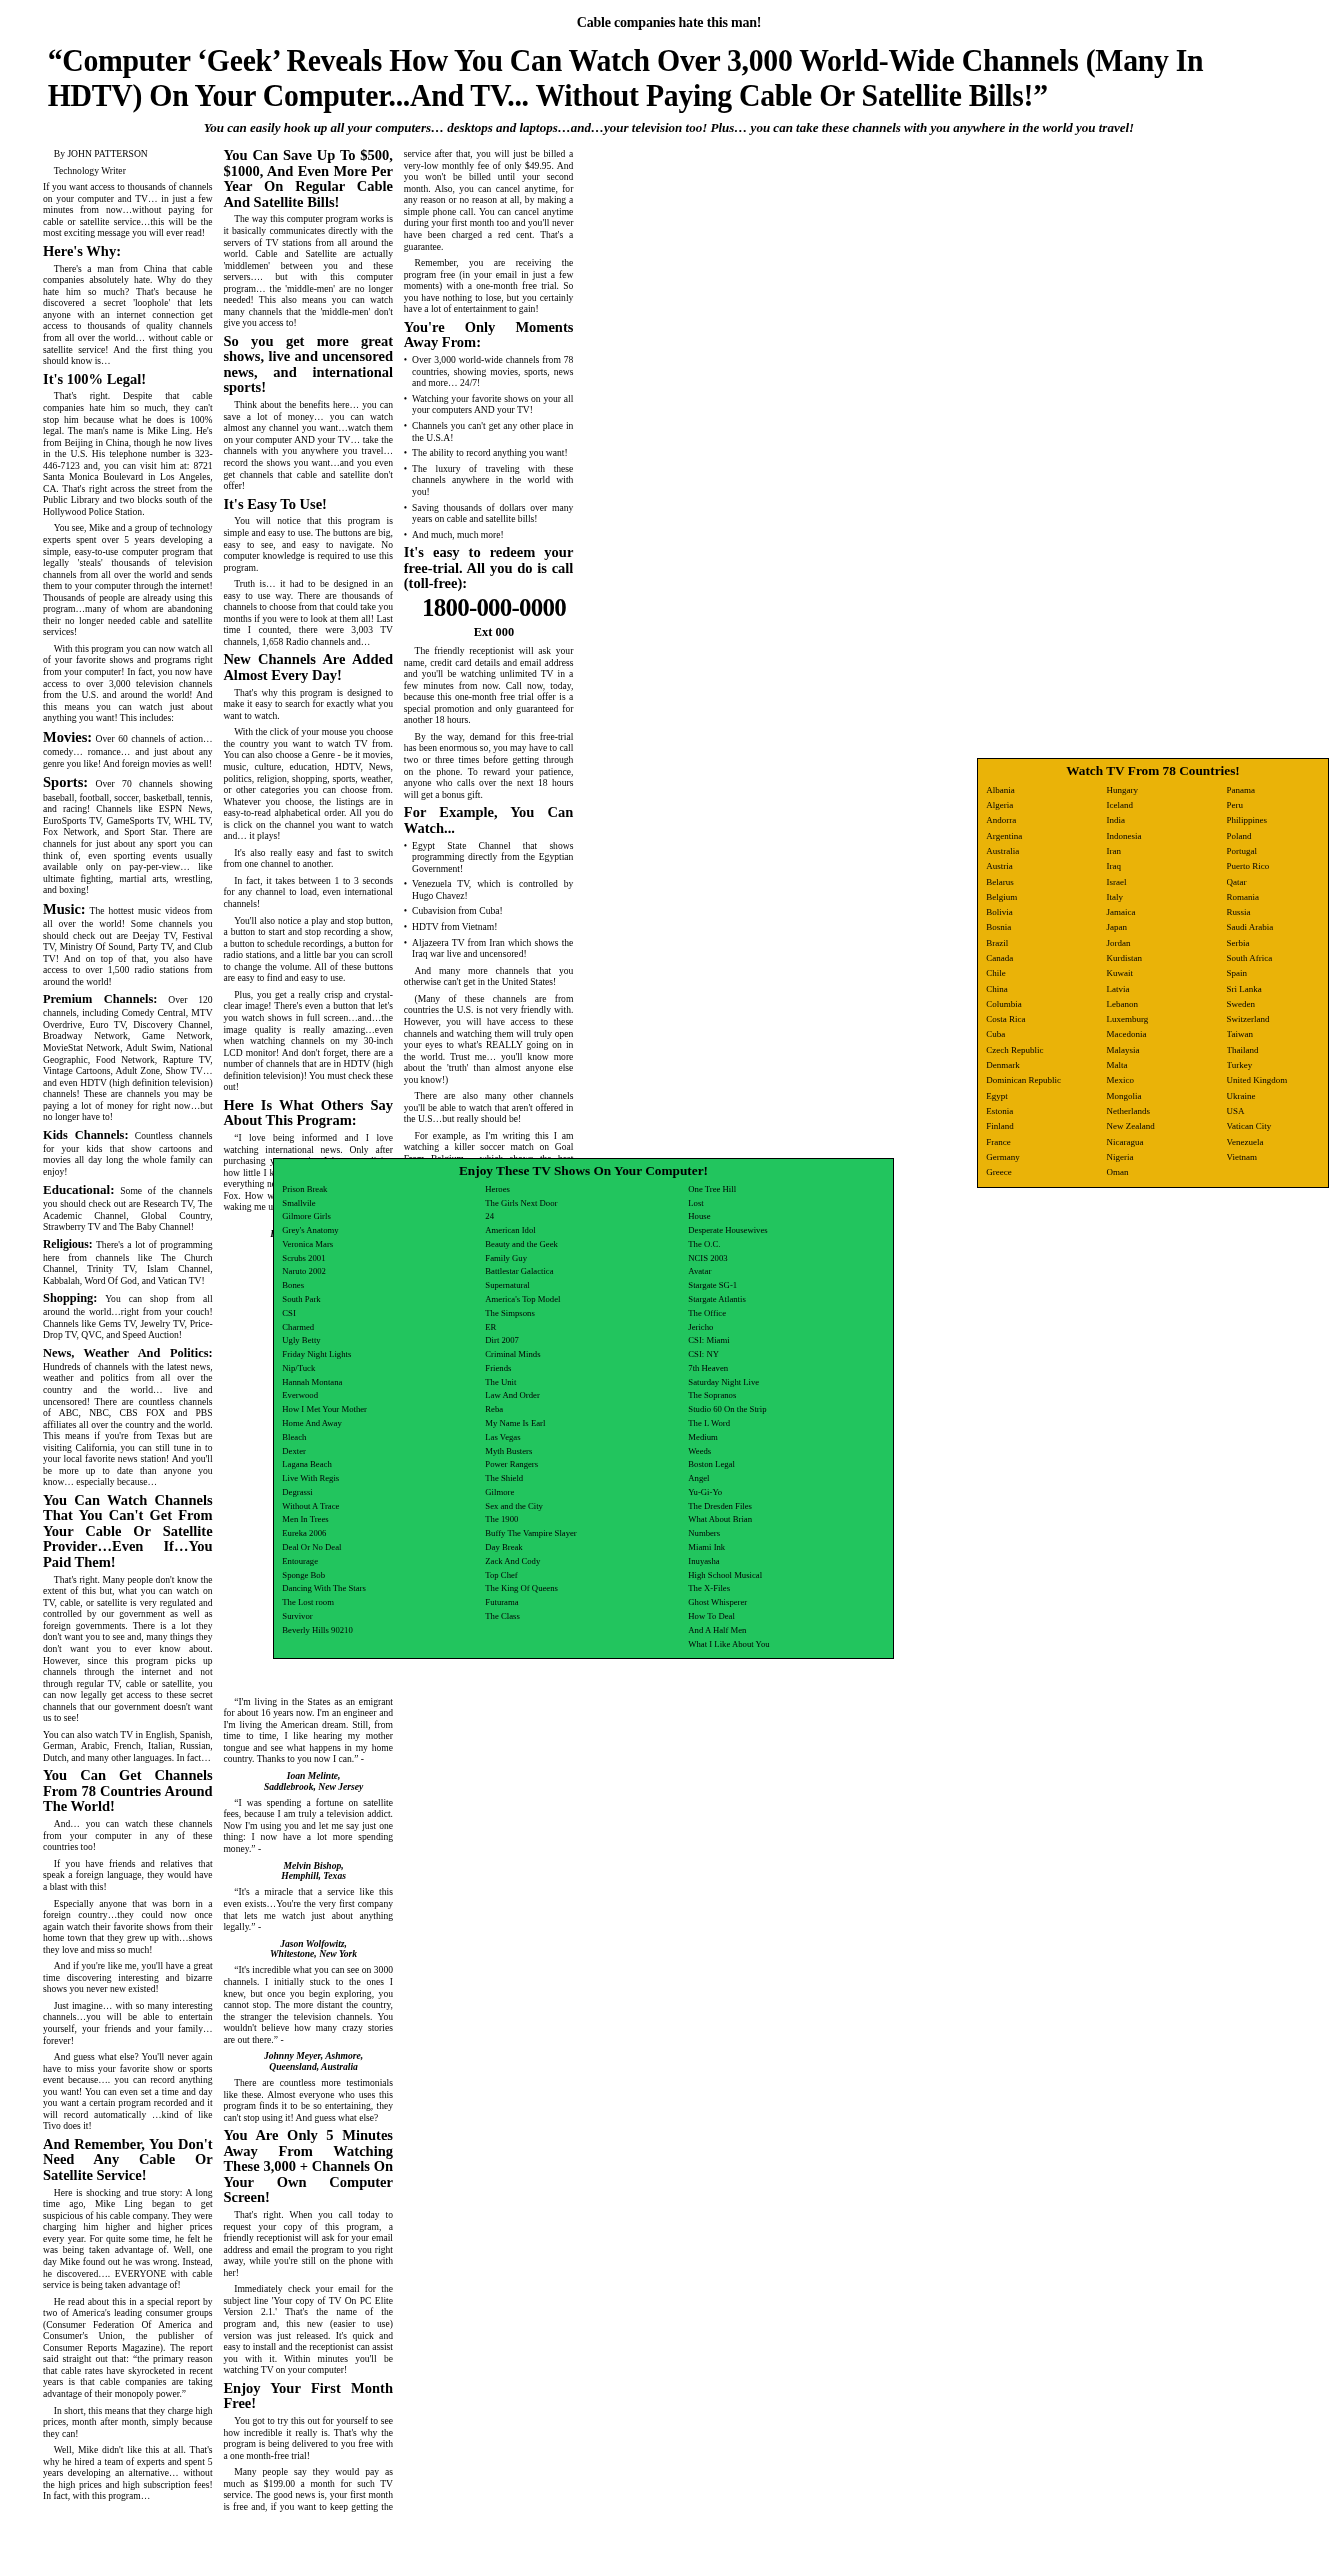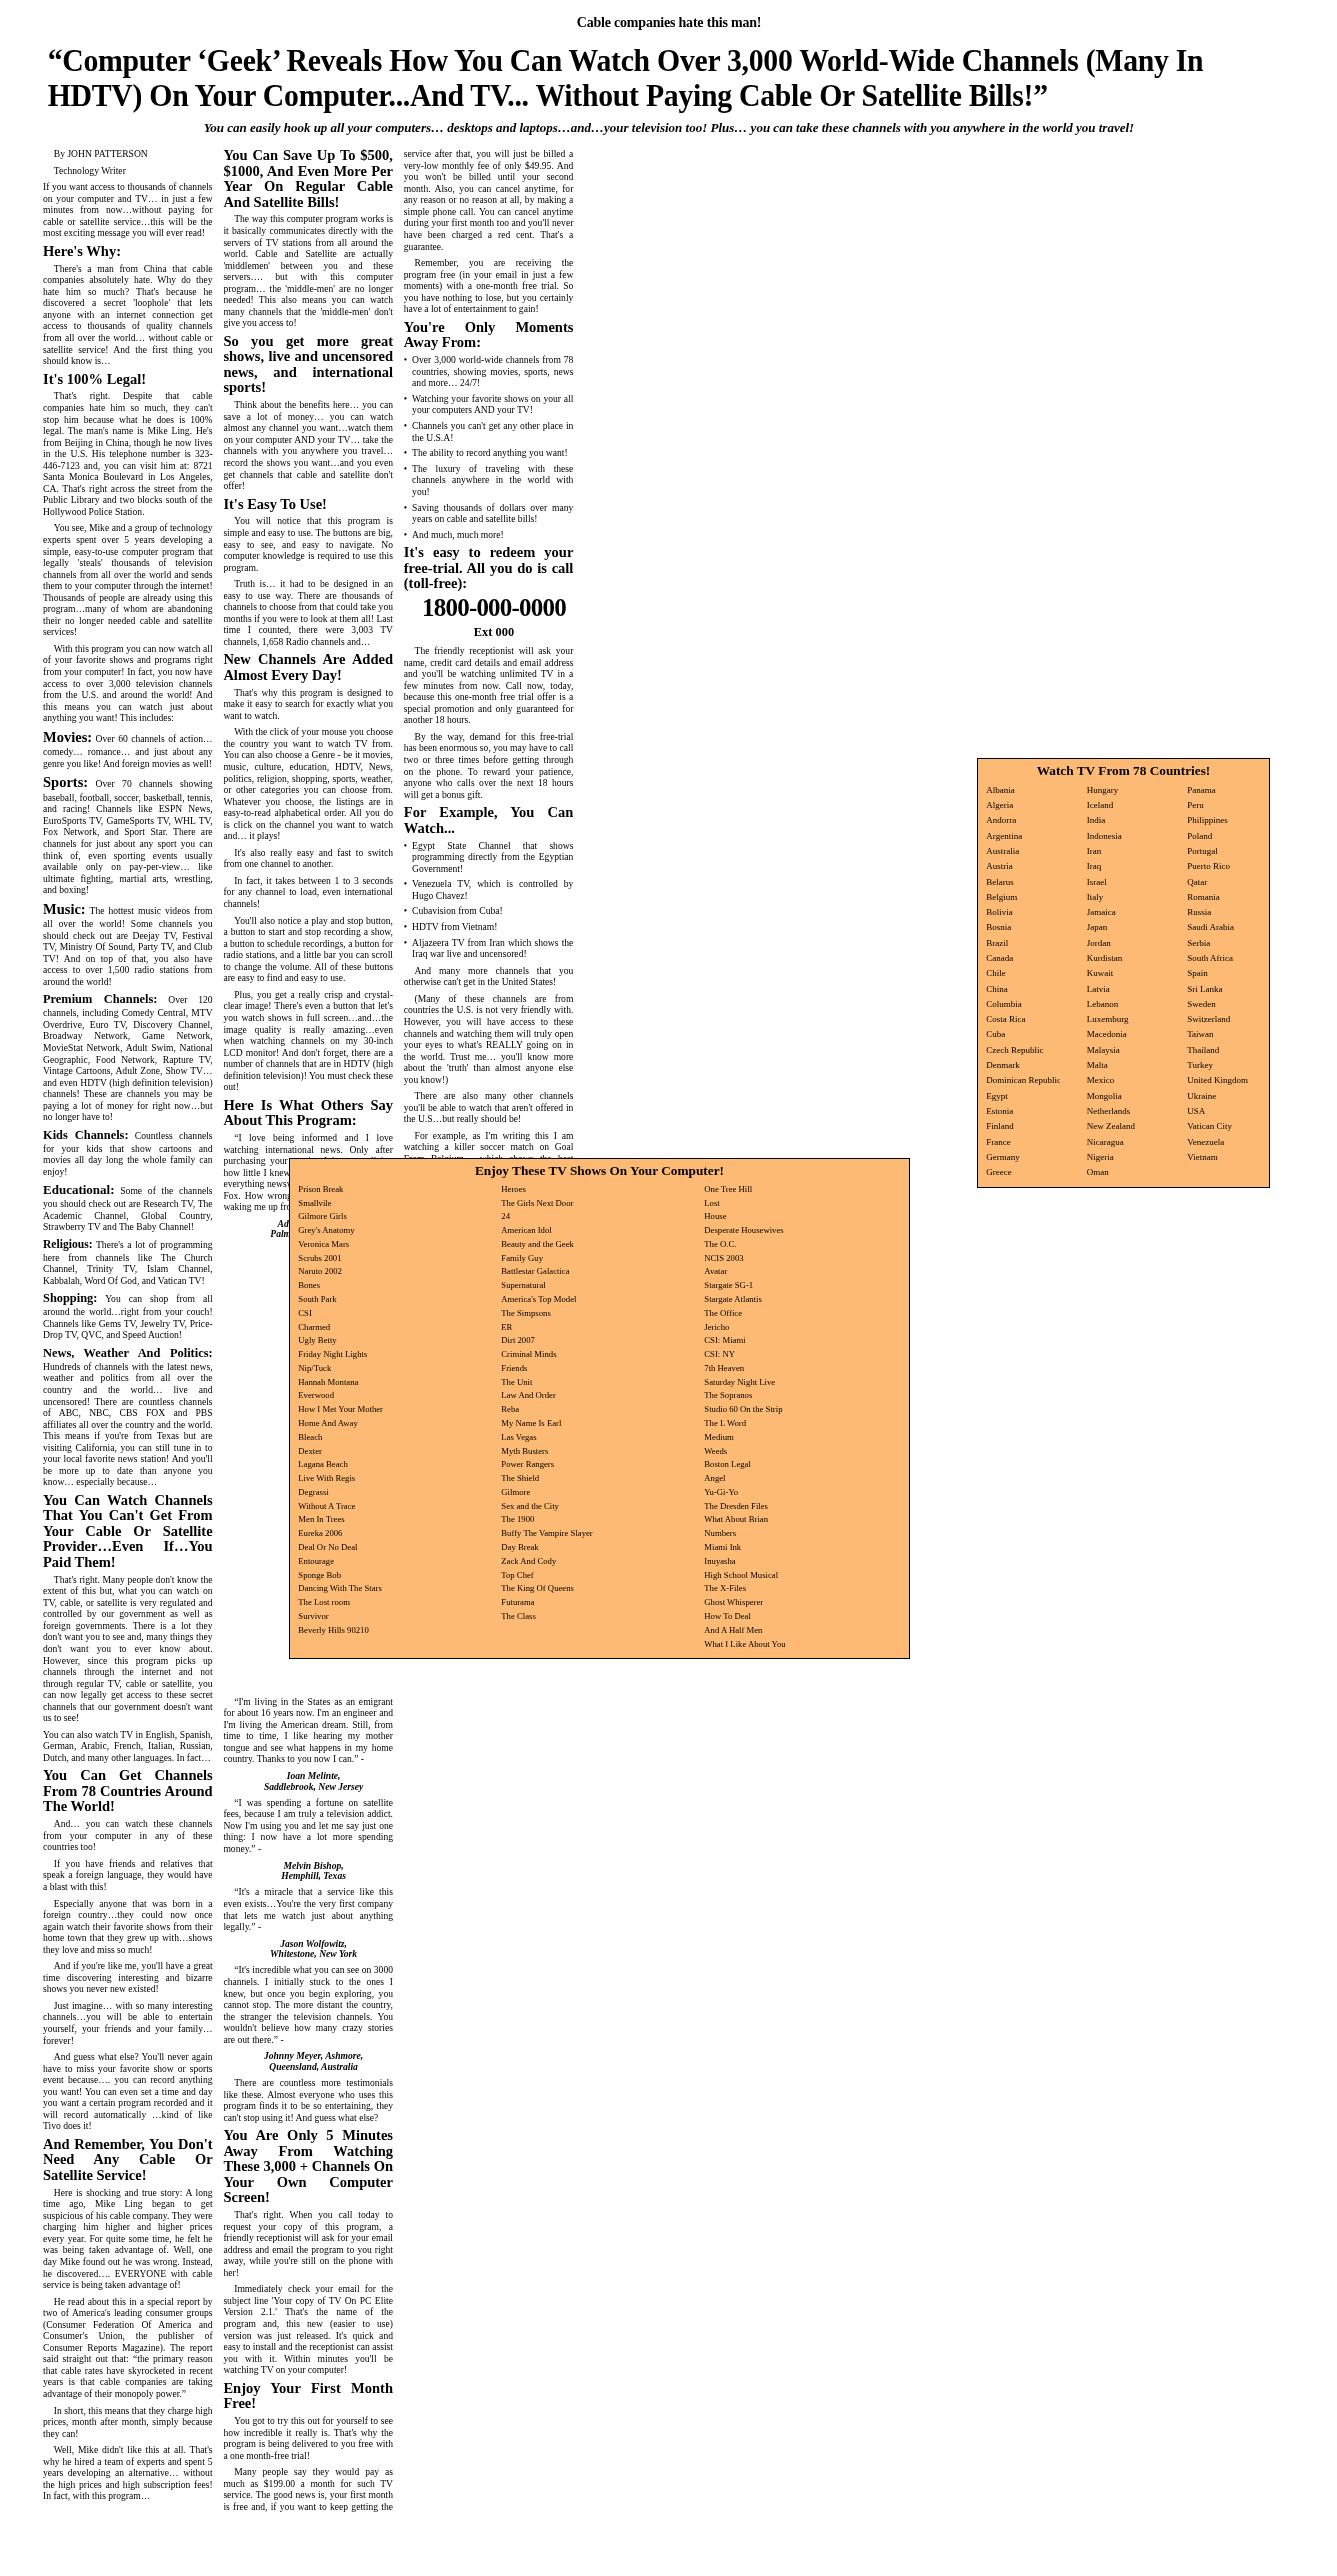--- a/index.html
+++ b/index.html
@@ -80,29 +80,28 @@
     line-height:1.1;
   }
   .box-grid { display:flex; gap:6.6px; font-size:8.8px; line-height:1.62; text-align:left; }
   .box-grid .bcol { flex:1 1 0; min-width:0; }
   .box-grid .bcol div { white-space:nowrap; overflow:hidden; }
 
   
   .shows-box {
     position:absolute;
     left:273px; top:1158px; width:621px;
-    border:1.7px solid #000; background:#fdba74;
+    border:1.7px solid #000; background:#22c55e;
     padding:5px 8.3px 6.6px 8.3px;
     z-index:5;
-    margin-left:16px;
   }
   .countries-box {
     position:absolute;
-    left:977px; top:758px; width:293px;
-    border:1.7px solid #000; background:#fdba74;
+    left:977px; top:758px; width:352px;
+    border:1.7px solid #000; background:#eab308;
     padding:5px 8.3px 6.6px 8.3px;
     z-index:5;
   }
   .shows-box .box-grid { font-size:8.7px; line-height:1.585; }
   .countries-box .box-grid { font-size:9px; line-height:1.70;gap:27px; }
 
   
   .cta-head { font-size:14px; font-weight:bold; line-height:1.08; margin:4.1px 0 1.7px 0; text-indent:0; }
   .phone {
     font-weight:bold; font-size:25px; line-height:1.0;

